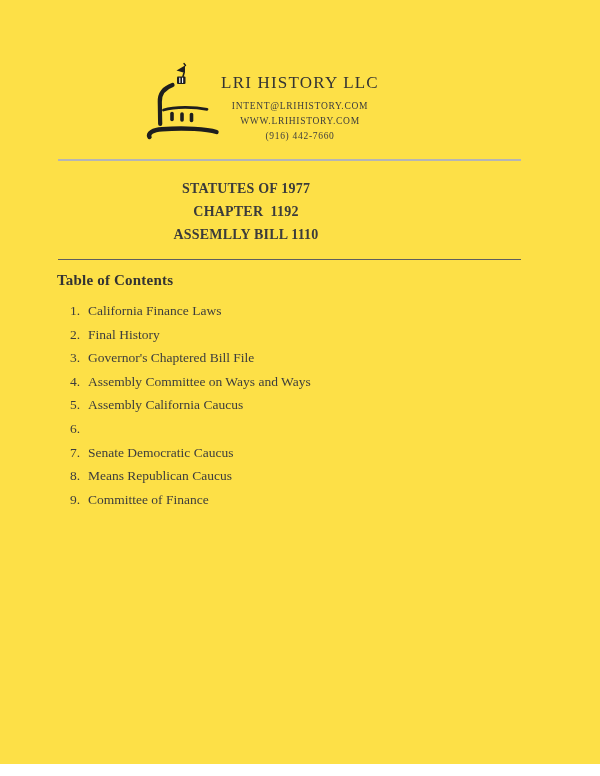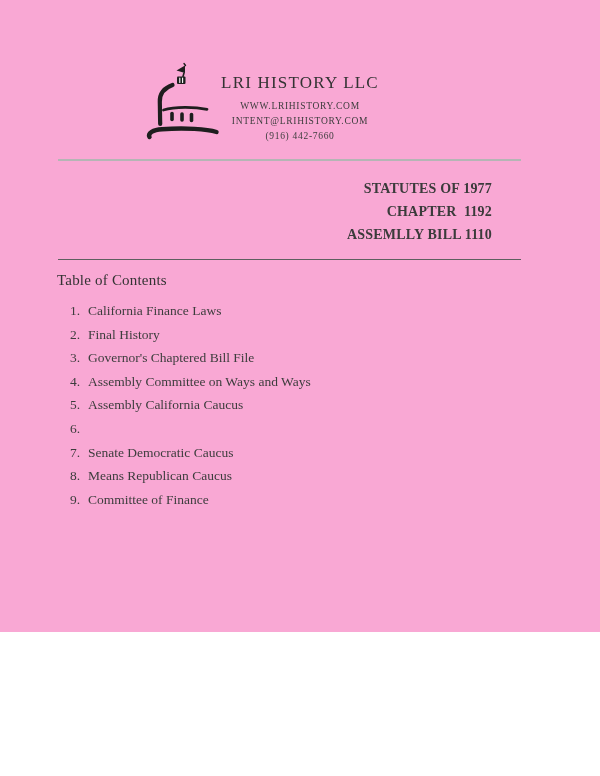--- a/index.html
+++ b/index.html
@@ -2,22 +2,22 @@
 <html><head>
 <meta charset="utf-8">
 <style>
   * { margin: 0; padding: 0; box-sizing: border-box; }
   html, body { background: #ffffff; }
   body { font-family: "Liberation Serif", "DejaVu Serif", serif; }
 
   .page {
     position: relative;
     width: 600px;
-    height: 632px;
-    background: #f9a8d4;
+    height: 764px;
+    background: #fde047;
     overflow: hidden;
   }
 
   
   .letterhead-logo {
     position: absolute;
     left: 145px;
     top: 60px;
     width: 78px;
     height: 80px;
@@ -63,35 +63,35 @@
     height: 1px;
     background: #5f5f5f;
   }
 
   
   .statute-block {
     position: absolute;
     top: 177px;
     left: 0;
     right: 108px;
-    text-align: right;
+    text-align: center;
     font-weight: bold;
     font-size: 14px;
     line-height: 23px;
     letter-spacing: 0.2px;
     color: #3b3b3b;
   }
   .statute-line { white-space: pre; }
 
   
   .toc-title {
     position: absolute;
     left: 57px;
     top: 272px;
-    font-weight: normal;
+    font-weight: bold;
     font-size: 15px;
     letter-spacing: 0.2px;
     color: #333333;
   }
   .toc-list {
     position: absolute;
     left: 70px;
     top: 303px;
     list-style: none;
     font-size: 13.5px;
@@ -133,22 +133,22 @@
       <path d="M37,54 V60" stroke-width="3.6"></path>
       <path d="M46.5,54.5 V60.5" stroke-width="3.6"></path>
 
       <path d="M4.5,77 C2.5,73 8,69.8 17,69.2 C40,67.6 62,69 71.5,72" stroke-width="4.4"></path>
     </g>
   </svg>
 
   <div class="letterhead-text">
     <div class="company-name">LRI HISTORY LLC</div>
     <div class="contact-block">
+      <div class="contact-line">INTENT@LRIHISTORY.COM</div>
       <div class="contact-line">WWW.LRIHISTORY.COM</div>
-      <div class="contact-line">INTENT@LRIHISTORY.COM</div>
       <div class="contact-line">(916) 442-7660</div>
     </div>
   </div>
 
   <div class="rule-light"></div>
 
   <div class="statute-block">
     <div class="statute-line">STATUTES OF 1977</div>
     <div class="statute-line">CHAPTER  1192</div>
     <div class="statute-line">ASSEMLLY BILL 1110</div>

